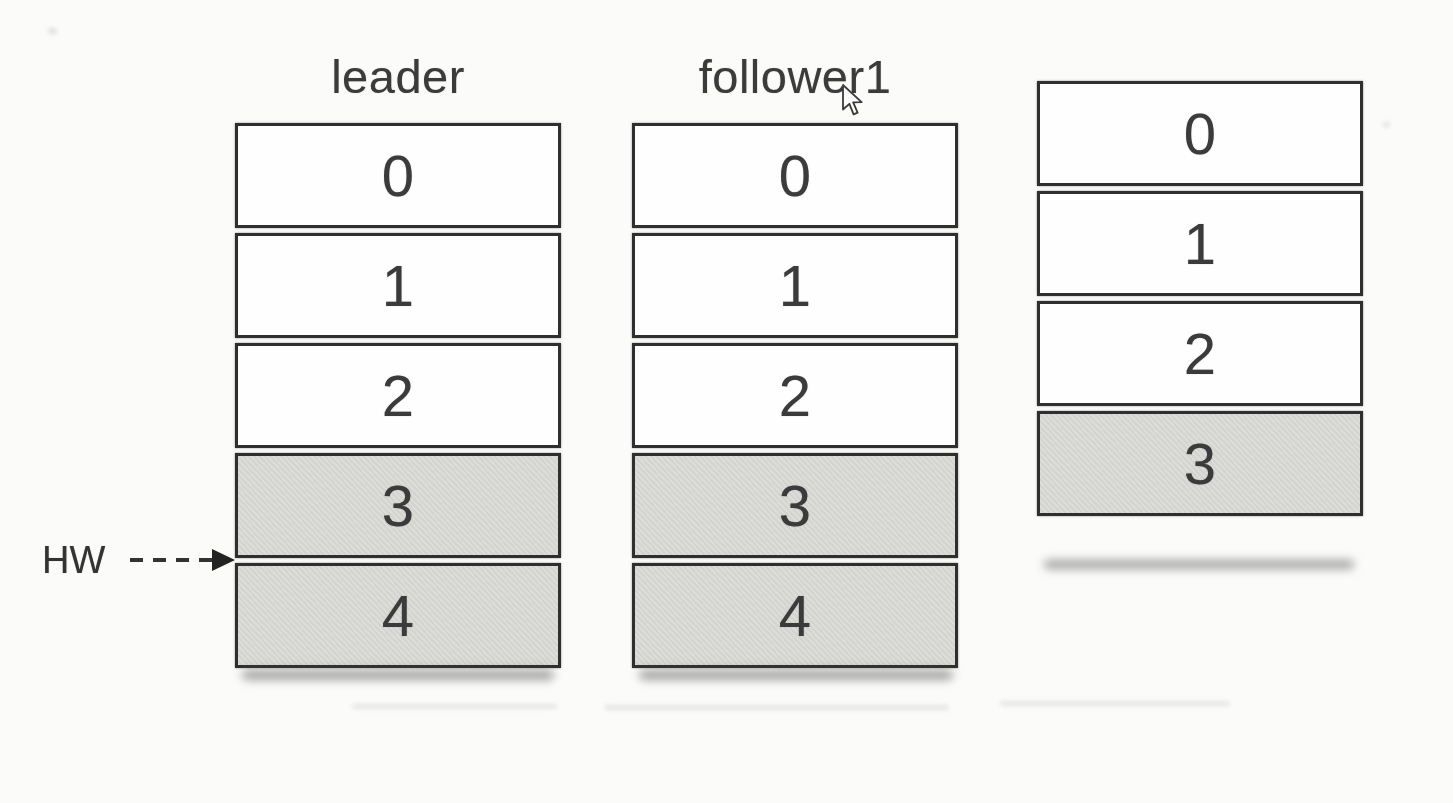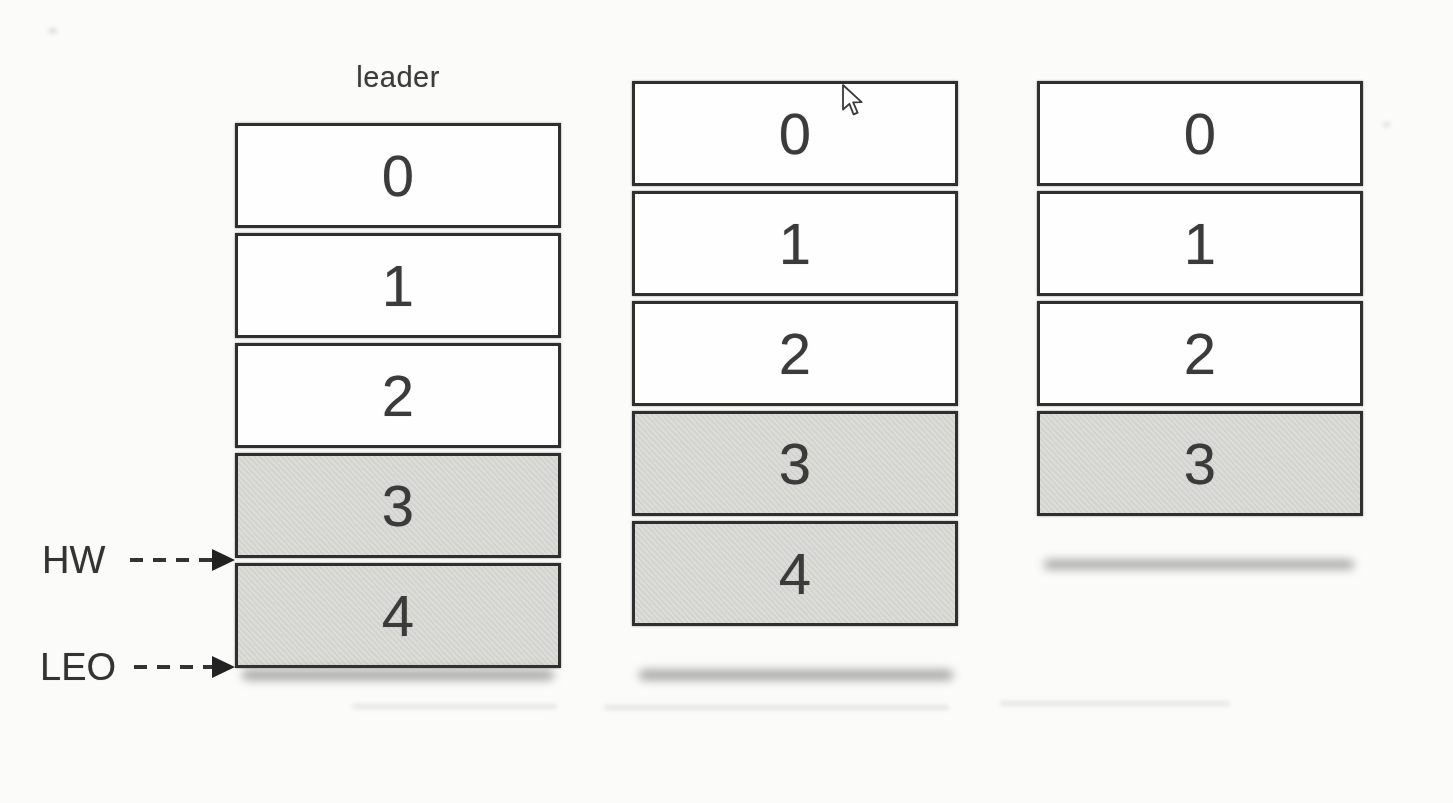--- a/index.html
+++ b/index.html
@@ -5,21 +5,21 @@
   html,body{margin:0;padding:0;background:#fff;}
   .stage{
     position:relative;width:1453px;height:803px;overflow:hidden;
     background:var(--background,#fbfbfa);
     font-family:"Liberation Sans",sans-serif;
   }
   .column{position:absolute;top:56px;width:326px;}
   .col-0{left:235px}.col-1{left:632px}.col-2{left:1037px}
   .col-title{
     margin:0;height:42px;line-height:42px;text-align:center;
-    font-size:29px;font-weight:400;color:var(--text,#3b3b3b);
+    font-size:47px;font-weight:400;color:var(--text,#3b3b3b);
     letter-spacing:.5px;
     text-shadow:0 0 1px rgba(80,80,80,.45);
   }
   .cells{margin-top:25px;display:flex;flex-direction:column;gap:5px;}
   .cell{
     height:105px;box-sizing:border-box;
     border:3px solid var(--border,#2f2f2f);
     background:var(--box_fill,#fefefe);
     display:flex;align-items:center;justify-content:center;
     box-shadow:0 0 2px rgba(70,70,70,.55);
@@ -73,20 +73,21 @@
         <div class="cell shaded">
           <span class="cell-num">3</span>
         </div>
         <div class="cell shaded">
           <span class="cell-num">4</span>
         </div>
       </div>
   </section>
 
   <section class="column col-1">
+    <h2 class="col-title">follower1</h2>
     <div class="cells">
         <div class="cell">
           <span class="cell-num">0</span>
         </div>
         <div class="cell">
           <span class="cell-num">1</span>
         </div>
         <div class="cell">
           <span class="cell-num">2</span>
         </div>
@@ -117,27 +118,20 @@
   </section>
 
   <div class="annot annot-hw">
     <span>HW</span>
     <svg width="108" height="30" viewBox="0 0 108 30" aria-hidden="true">
       <line x1="2" y1="15" x2="84" y2="15" stroke="#333" stroke-width="4" stroke-dasharray="13 10"></line>
       <polygon points="84,4 107,15 84,26" fill="#222"></polygon>
     </svg>
   </div>
 
-  <div class="annot annot-leo">
-    <span>LEO</span>
-    <svg width="102" height="30" viewBox="0 0 102 30" aria-hidden="true">
-      <line x1="0" y1="15" x2="78" y2="15" stroke="#333" stroke-width="4" stroke-dasharray="13 10"></line>
-      <polygon points="78,4 101,15 78,26" fill="#222"></polygon>
-    </svg>
-  </div>
 
   <div class="scan-shadow sh-leader"></div>
   <div class="scan-shadow sh-f1"></div>
   <div class="scan-shadow sh-f2"></div>
   <div class="streak st-1"></div>
   <div class="streak st-2"></div>
   <div class="streak st-3"></div>
   <div class="speck sp-1"></div>
   <div class="speck sp-2"></div>
 

